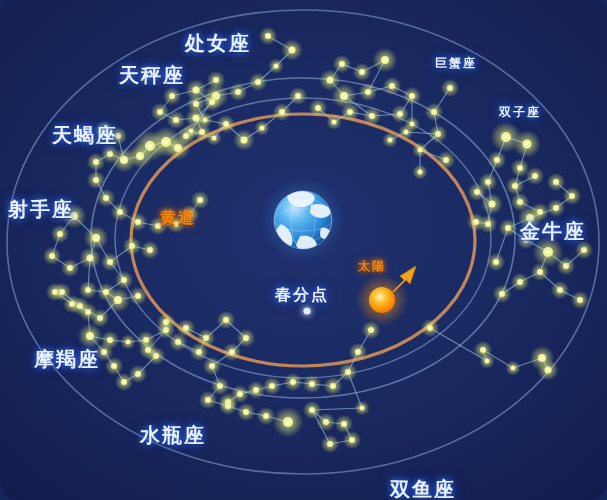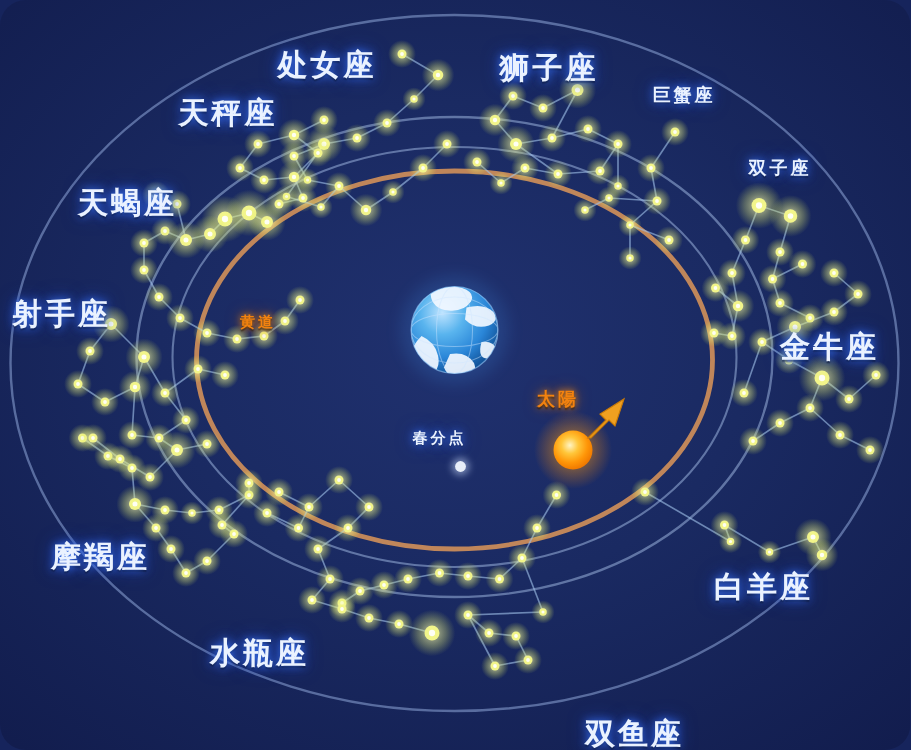--- a/index.html
+++ b/index.html
@@ -16,21 +16,21 @@
     color:#eaf2ff;
     font-weight:bold;
     letter-spacing:2px;
     white-space:nowrap;
     text-shadow:0 0 6px rgba(60,120,255,.95),0 0 12px rgba(30,70,200,.8),0 1px 1px rgba(0,0,0,.6);
     font-family:"Liberation Sans","DejaVu Sans",sans-serif;
     user-select:none;
   }
   .lbl.big{font-size:20px;}
   .lbl.mid{font-size:12px;}
-  .lbl.small{font-size:10px;}
+  .lbl.small{font-size:16px;}
   .lbl.orange{
     color:#f2820f;
     text-shadow:0 0 5px rgba(255,150,20,.9),0 0 10px rgba(200,90,0,.7),0 1px 1px rgba(0,0,0,.7);
   }
 </style>
 </head>
 <body>
 
 <div id="stage">
   <svg id="sky" viewBox="0 0 607 500">
@@ -746,28 +746,26 @@
       <circle id="sunHaloC" r="26" fill="url(#sunHalo)" cx="382" cy="300"></circle>
       <circle id="sunC" r="13" fill="url(#sunGrad)" cx="382" cy="300"></circle>
     </g>
 
     <g>
       <path id="arrowPath" fill="#f0a020" stroke="#c97a08" stroke-width=".8" d="M392 292 L404 280 L400 276 L416 266 L410 284 L406 280 L394 292 Z"></path>
     </g>
   </svg>
 
   <div class="lbl big" style="left:185px;top:30px;">处女座</div>
-  <div class="lbl big" style="left:333px;top:32px;">狮子座</div>
   <div class="lbl mid" style="left:435px;top:55px;">巨蟹座</div>
   <div class="lbl mid" style="left:499px;top:104px;text-align:right;">双子座</div>
   <div class="lbl big" style="left:520px;top:218px;">金牛座</div>
-  <div class="lbl big" style="left:476px;top:378px;">白羊座</div>
   <div class="lbl big" style="left:390px;top:428px;margin-top:48px;">双鱼座</div>
   <div class="lbl big" style="left:140px;top:422px;">水瓶座</div>
-  <div class="lbl big" style="left:34px;top:358px;">摩羯座</div>
+  <div class="lbl big" style="left:34px;top:346px;">摩羯座</div>
   <div class="lbl big" style="left:8px;top:196px;">射手座</div>
   <div class="lbl big" style="left:52px;top:122px;">天蝎座</div>
   <div class="lbl big" style="left:119px;top:62px;">天秤座</div>
 
   <div class="lbl small orange" style="left:160px;top:208px;">黄道</div>
   <div class="lbl mid orange" style="left:358px;top:258px;">太陽</div>
   <div class="lbl small" style="left:275px;top:285px;">春分点</div>
 </div>
 
 </body></html>

